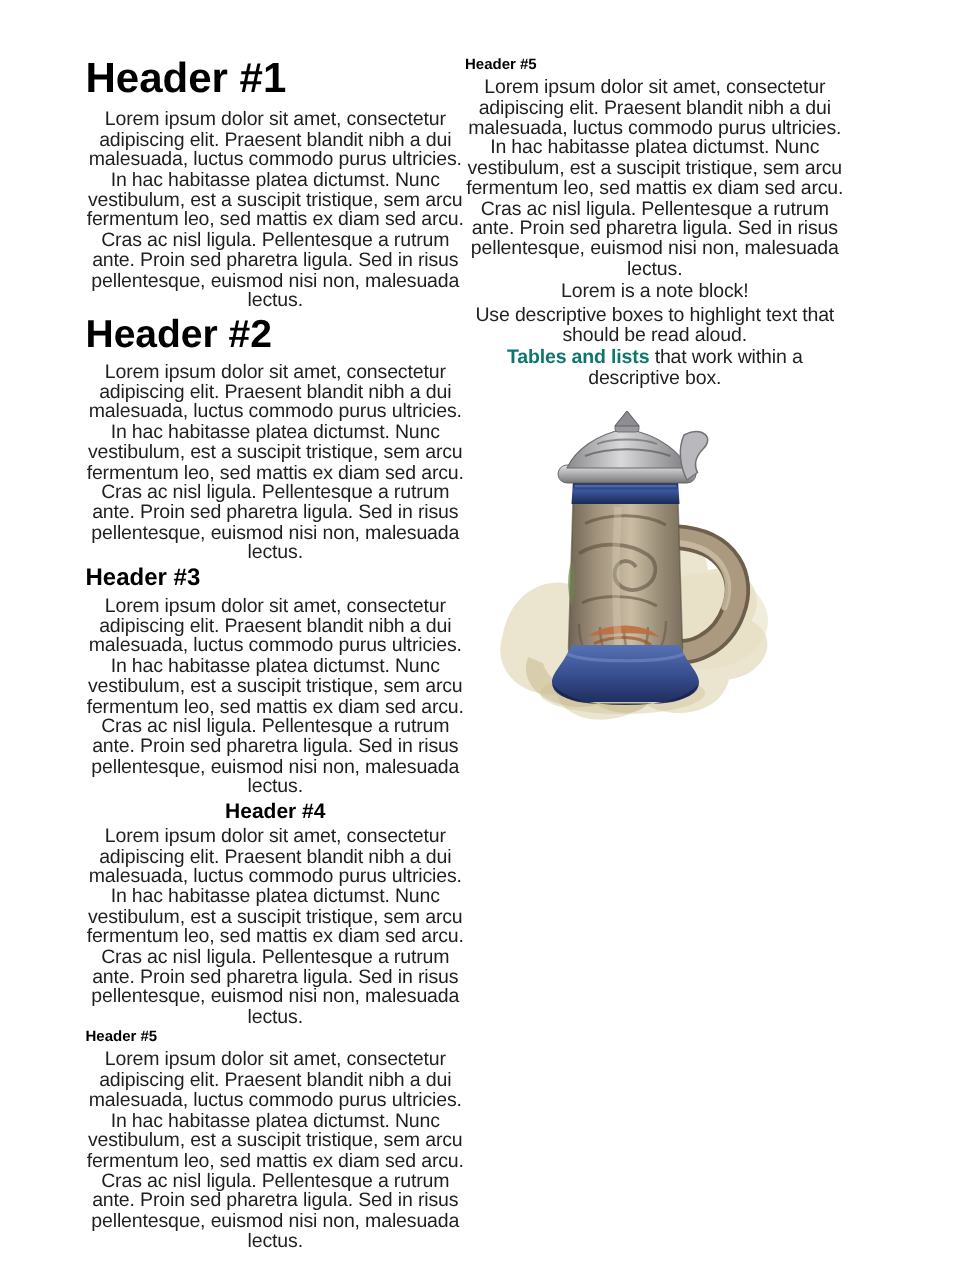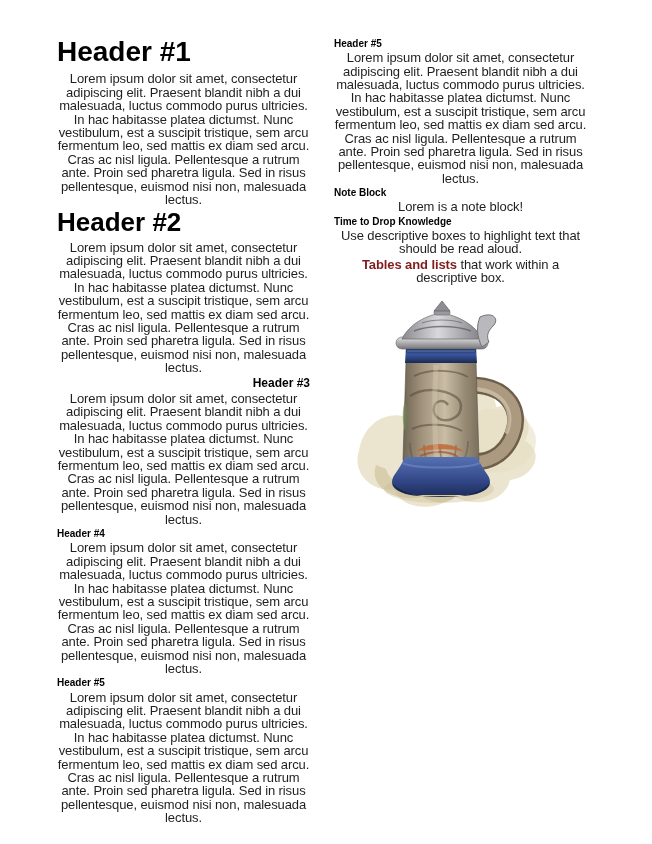--- a/index.html
+++ b/index.html
@@ -7,32 +7,31 @@
   body {
     width: 652px; height: 844px;
     font-family: "Liberation Sans", "DejaVu Sans", sans-serif;
     color: #1f1f1f;
     overflow: hidden;
   }
   .page {
     width: 652px; height: 844px;
     padding: 36px 30px 0 57px;
     display: flex;
-    gap: 24px;
     background: #ffffff;
   }
   .col { width: 253px; flex: 0 0 253px; }
   h1, h2, h3, h4, h5 { color: #000000; font-weight: bold; line-height: 1.12; }
   h1 { font-size: 28px; margin: 0 0 5px 0; }
   h2 { font-size: 26px; margin: 2px 0 3px 0; }
-  h3 { font-size: 12px; margin: 2px 0 2px 0; text-align: right; }
-  h4 { font-size: 10px; margin: 2px 0 2px 0; }
+  h3 { font-size: 16px; margin: 2px 0 2px 0; }
+  h4 { font-size: 14px; margin: 2px 0 2px 0; text-align: center; }
   h5 { font-size: 10px; margin: 2px 0 2px 0; }
   p  { font-size: 13px; line-height: 13.4px; margin: 0 0 2px 0; letter-spacing: -0.1px; text-align: center; }
-  p strong { color: #7f1d1d; }
+  p strong { color: #0f766e; }
   .illustration-wrap { margin-top: 16px; margin-left: 10px; }
 </style>
 </head>
 <body>
 
 <div class="page">
 
   <div class="col">
     <h1>Header #1</h1>
     <p>Lorem ipsum dolor sit amet, consectetur adipiscing elit. Praesent blandit nibh a dui malesuada, luctus commodo purus ultricies. In hac habitasse platea dictumst. Nunc vestibulum, est a suscipit tristique, sem arcu fermentum leo, sed mattis ex diam sed arcu. Cras ac nisl ligula. Pellentesque a rutrum ante. Proin sed pharetra ligula. Sed in risus pellentesque, euismod nisi non, malesuada lectus.</p>
@@ -47,24 +46,22 @@
     <p>Lorem ipsum dolor sit amet, consectetur adipiscing elit. Praesent blandit nibh a dui malesuada, luctus commodo purus ultricies. In hac habitasse platea dictumst. Nunc vestibulum, est a suscipit tristique, sem arcu fermentum leo, sed mattis ex diam sed arcu. Cras ac nisl ligula. Pellentesque a rutrum ante. Proin sed pharetra ligula. Sed in risus pellentesque, euismod nisi non, malesuada lectus.</p>
 
     <h5>Header #5</h5>
     <p>Lorem ipsum dolor sit amet, consectetur adipiscing elit. Praesent blandit nibh a dui malesuada, luctus commodo purus ultricies. In hac habitasse platea dictumst. Nunc vestibulum, est a suscipit tristique, sem arcu fermentum leo, sed mattis ex diam sed arcu. Cras ac nisl ligula. Pellentesque a rutrum ante. Proin sed pharetra ligula. Sed in risus pellentesque, euismod nisi non, malesuada lectus.</p>
   </div>
 
   <div class="col">
     <h5>Header #5</h5>
     <p>Lorem ipsum dolor sit amet, consectetur adipiscing elit. Praesent blandit nibh a dui malesuada, luctus commodo purus ultricies. In hac habitasse platea dictumst. Nunc vestibulum, est a suscipit tristique, sem arcu fermentum leo, sed mattis ex diam sed arcu. Cras ac nisl ligula. Pellentesque a rutrum ante. Proin sed pharetra ligula. Sed in risus pellentesque, euismod nisi non, malesuada lectus.</p>
 
-    <h5>Note Block</h5>
     <p>Lorem is a note block!</p>
 
-    <h5>Time to Drop Knowledge</h5>
     <p>Use descriptive boxes to highlight text that should be read aloud.</p>
 
     <p><strong>Tables and lists</strong><span> that work within a descriptive box.</span></p>
 
     <div class="illustration-wrap">
       <svg width="200" height="220" viewBox="0 0 200 220" role="img">
         <defs>
           <linearGradient id="gBody" x1="0" y1="0" x2="1" y2="0">
             <stop offset="0" stop-color="#6f6454"></stop>
             <stop offset="0.25" stop-color="#a2937c"></stop>

